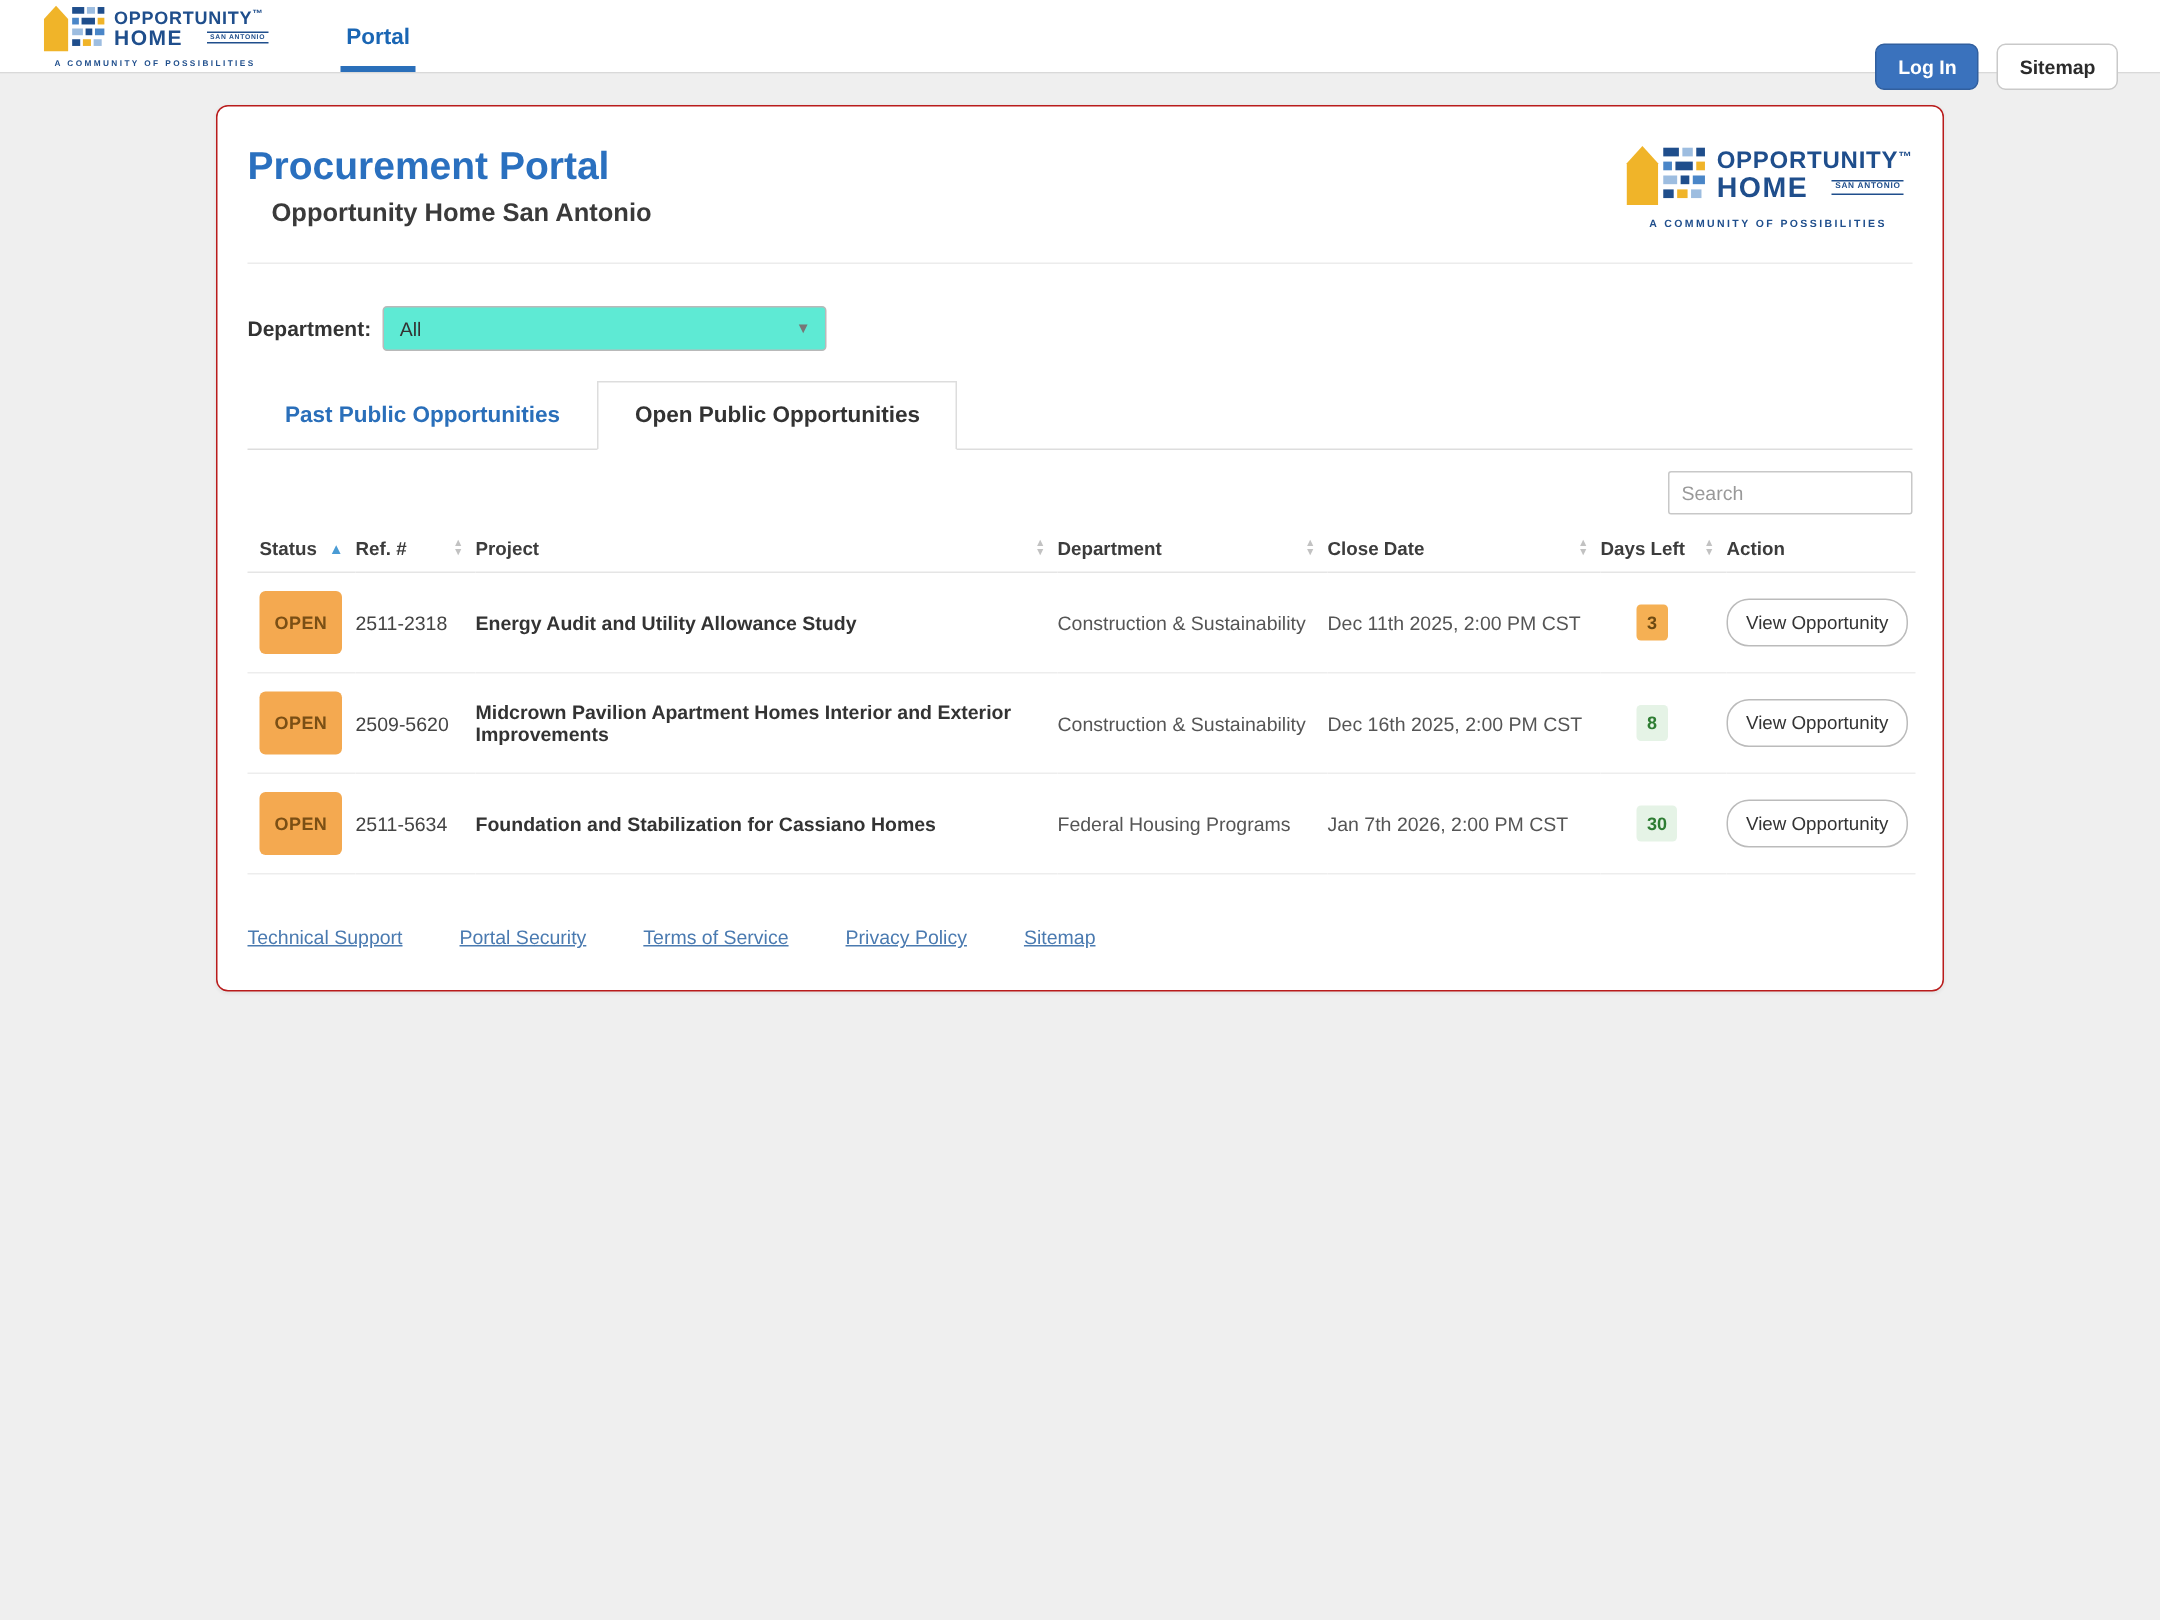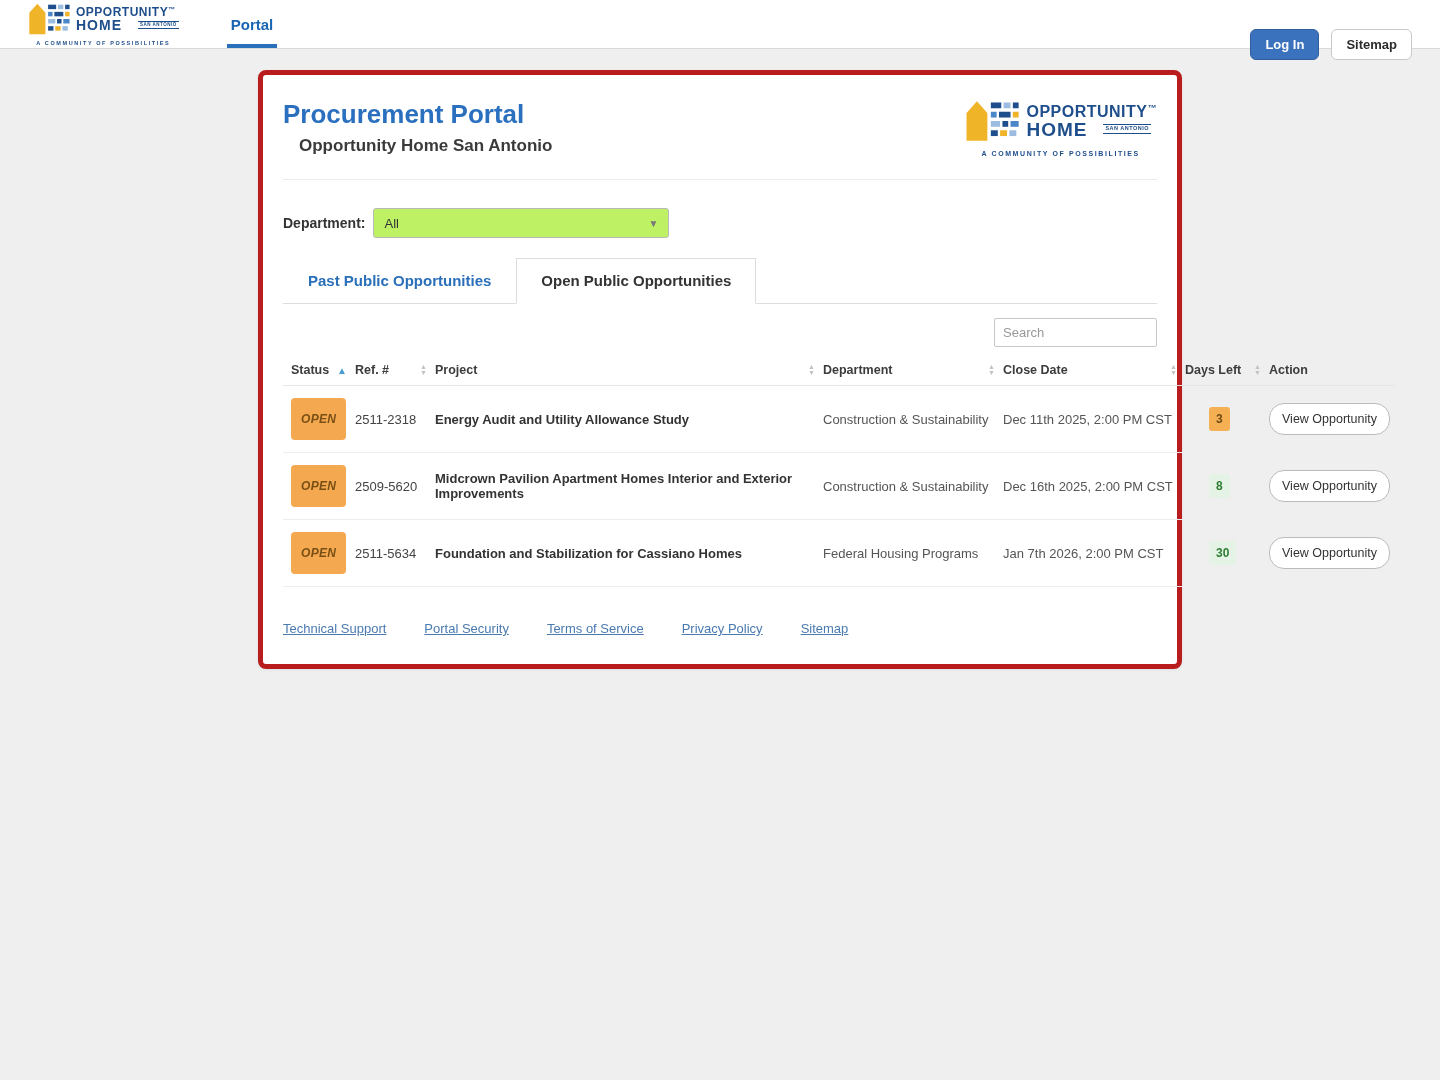--- a/index.html
+++ b/index.html
@@ -37,37 +37,37 @@
     border-bottom: 4px solid #2a6fba; border-top: 4px solid transparent;
     padding: 0 4px; cursor: pointer;
   }
   .nav-right { margin-left: auto; display: flex; align-items: center; gap: 12px; }
   .btn { font-family: "Liberation Sans", sans-serif; font-size: 13px; font-weight: bold; border-radius: 6px; padding: 7px 14px; cursor: pointer; margin-top: 40px; }
   .btn-login { background: #3a72bd; color: #fff; border: 1px solid #315f9e; }
   .btn-register { background: #fff; color: #2b2b2b; border: 1px solid #c9c9c9; }
 
   
   .card {
-    width: 924px; margin: 21px auto 0; background: #fff;
-    border: 5px solid #b91c1c; border-radius: 8px;
+    width: 1152px; margin: 21px auto 0; background: #fff;
+    border: 1px solid #b91c1c; border-radius: 8px;
     box-shadow: 0 1px 3px rgba(0,0,0,.07);
     padding: 24px 20px 22px;
   }
   .card-header { display: flex; justify-content: space-between; align-items: flex-start; }
   .page-title { font-size: 26px; font-weight: bold; color: #2a70bf; }
   .page-subtitle { font-size: 17px; font-weight: bold; color: #3a3a3a; margin-top: 6px; margin-left: 16px; }
   .header-divider { border: none; border-top: 1px solid #ececec; margin: 22px 0 0; }
 
   
   .dept-row { display: flex; align-items: center; margin-top: 28px; }
   .dept-label { font-size: 14px; font-weight: bold; color: #333; margin-right: 8px; }
   .select {
     width: 296px; height: 30px; border: 1px solid #b9b9b9; border-radius: 3px;
     display: flex; align-items: center; justify-content: space-between;
-    padding: 0 10px; font-size: 13px; color: #333; background: #bef264; cursor: pointer;
+    padding: 0 10px; font-size: 13px; color: #333; background: #5eead4; cursor: pointer;
   }
   .select .caret { color: #777; font-size: 10px; }
 
   
   .tabbar { display: flex; margin-top: 20px; border-bottom: 1px solid #ddd; }
   .tab {
     padding: 13px 24px; font-size: 15px; font-weight: bold; cursor: pointer;
     color: #2a6fba; background: transparent; border: 1px solid transparent;
   }
   .tab.active {
@@ -89,21 +89,21 @@
   th:first-child, td:first-child { padding-left: 8px; margin-top: 16px; }
   thead th { font-size: 12.5px; font-weight: bold; color: #3c3c3c; border-bottom: 1px solid #e5e5e5; padding-top: 6px; padding-bottom: 8px; cursor: pointer; }
   tbody td { border-bottom: 1px solid #ededed; font-size: 13px; color: #555; }
   .th-inner { display: flex; align-items: center; justify-content: space-between; }
   .sort-asc { color: #4a9bd4; font-size: 10px; margin-left: 6px; }
   .sort-both { display: inline-flex; flex-direction: column; line-height: 6px; color: #c2c2c2; margin-left: 6px; }
   .sort-both i { font-style: normal; font-size: 7px; }
 
   .badge-open {
     display: inline-block; background: #f4a950; color: #7a4f15;
-    font-size: 12px; font-weight: bold; padding: 14px 10px; border-radius: 4px; letter-spacing: .3px; font-style: italic;
+    font-size: 12px; font-weight: bold; padding: 14px 10px; border-radius: 4px; letter-spacing: .3px;
   }
   td.ref { color: #444; }
   td.proj { font-weight: bold; color: #333; padding-right: 24px; }
   .days-badge {
     display: inline-block; min-width: 14px; text-align: center;
     font-size: 12px; font-weight: bold; padding: 5px 7px; border-radius: 3px; margin-left: 24px;
   }
   .days-warn { background: #f5b054; color: #6d4a12; }
   .days-ok { background: #e5f3e6; color: #2e7d33; }
   .btn-view {

